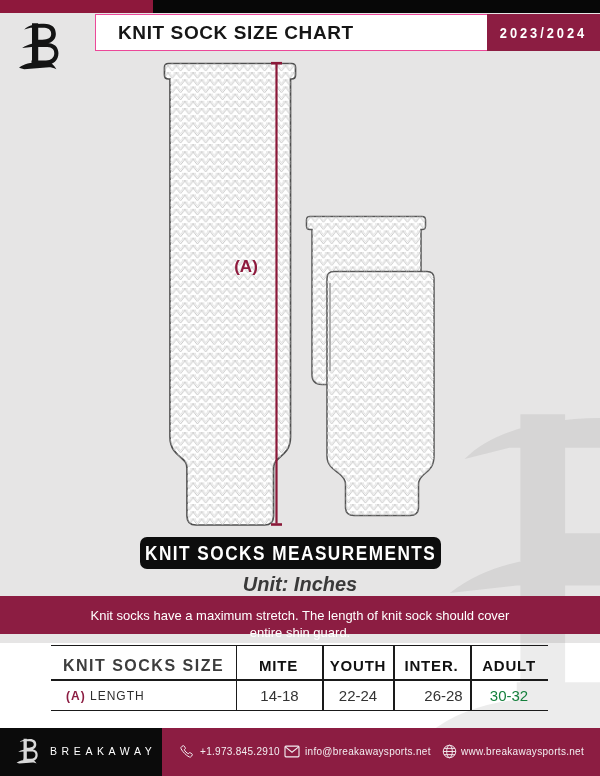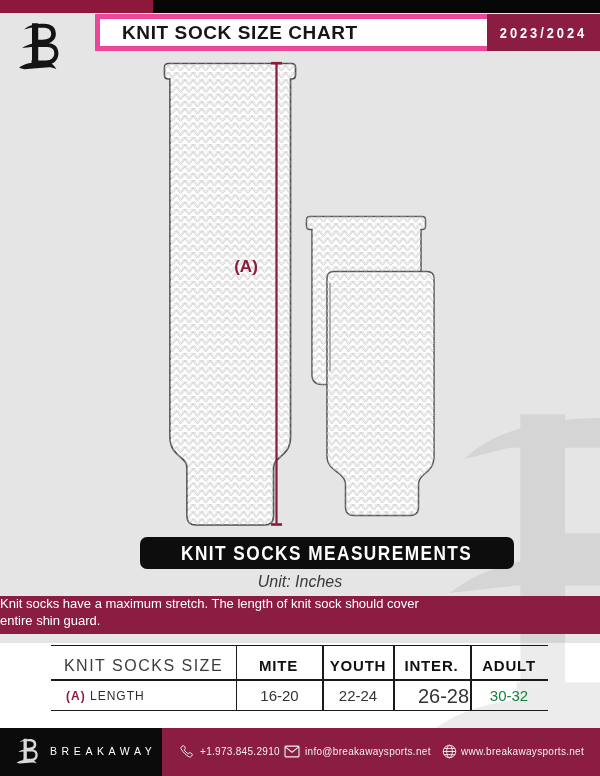--- a/index.html
+++ b/index.html
@@ -60,76 +60,76 @@
   </svg>
 
   <div class="abs" style="left:0; top:0; width:153px; height:13px; background:#8e183c; z-index:2;"></div>
 
   <div class="abs" style="left:153px; top:0; width:447px; height:13px; background:#070707; z-index:2;"></div>
 
   <svg class="abs" style="left:18px; top:20px; z-index:2;" width="56" height="52" viewBox="0 0 108 100">
     <use href="#blogo" fill="#141414"></use>
   </svg>
 
-  <div class="abs" style="left:95px; top:14px; width:400px; height:37px; background:#ffffff; border:5px solid #ec4899; z-index:2; display:flex; align-items:center;">
+  <div class="abs" style="left:95px; top:14px; width:400px; height:37px; background:#ffffff; border:1px solid #ec4899; z-index:2; display:flex; align-items:center;">
 
     <span style="font-size:19px; font-weight:bold; color:#161616; letter-spacing:0.6px; margin-left:22px;">KNIT SOCK SIZE CHART</span>
   </div>
 
   <div class="abs" style="left:487px; top:14px; width:113px; height:37px; background:#8c1d42; z-index:2; display:flex; align-items:center; justify-content:center;">
 
     <span style="font-size:14px; font-weight:bold; color:#ffffff; letter-spacing:3.2px; transform:scaleX(0.92); white-space:nowrap;">2023/2024</span>
   </div>
 
-  <div class="abs" style="left:140px; top:537px; width:374px; height:32px; background:#0d0d0d; border-radius:7px; z-index:2; display:flex; align-items:center; justify-content:center;">
+  <div class="abs" style="left:140px; top:537px; width:301px; height:32px; background:#0d0d0d; border-radius:7px; z-index:2; display:flex; align-items:center; justify-content:center;">
 
     <span style="font-size:21px; font-weight:bold; color:#ffffff; letter-spacing:1.8px; transform:scaleX(0.82); white-space:nowrap;">KNIT SOCKS MEASUREMENTS</span>
   </div>
 
   <div class="abs" style="left:0; top:573px; width:600px; text-align:center; z-index:2;">
-    <span style="font-size:16px; font-weight:normal; font-style:italic; color:#3a3a3a;">Unit: Inches</span>
+    <span style="font-size:20px; font-weight:bold; font-style:italic; color:#3a3a3a;">Unit: Inches</span>
   </div>
 
-  <div class="abs" style="left:0; top:596px; width:600px; height:38px; background:#8c1d42; z-index:2; color:#ffffff; font-size:13px; text-align:left; line-height:16.5px; padding-top:0;">
+  <div class="abs" style="left:0; top:596px; width:600px; height:38px; background:#8c1d42; z-index:2; color:#ffffff; font-size:13px; text-align:center; line-height:16.5px; padding-top:12px;">
     Knit socks have a maximum stretch. The length of knit sock should cover<br>entire shin guard.
   </div>
 
   <div class="abs" style="left:0; top:0; z-index:2;">
 
     <div class="abs" style="left:51px; top:644.5px; width:497px; height:1.8px; background:#1a1a1a;"></div>
 
     <div class="abs" style="left:51px; top:678.8px; width:497px; height:1.8px; background:#1a1a1a;"></div>
 
     <div class="abs" style="left:51px; top:709.5px; width:497px; height:1.8px; background:#1a1a1a;"></div>
 
     <div class="abs" style="left:235.5px; top:645px; width:1.6px; height:65px; background:#1a1a1a;"></div>
 
     <div class="abs" style="left:322px; top:645px; width:1.6px; height:65px; background:#1a1a1a;"></div>
 
     <div class="abs" style="left:393px; top:645px; width:1.6px; height:65px; background:#1a1a1a;"></div>
 
     <div class="abs" style="left:470px; top:645px; width:1.6px; height:65px; background:#1a1a1a;"></div>
 
-    <div class="abs" style="left:51px; top:654px; width:185px; height:24px; text-align:center; font-size:16px; color:#3d3d3d; letter-spacing:1.5px; line-height:24px;">KNIT SOCKS SIZE</div>
+    <div class="abs" style="left:51px; top:654px; width:185px; height:24px; text-align:center; font-size:16px; color:#3d3d3d; letter-spacing:1.5px; line-height:24px;font-weight:bold;">KNIT SOCKS SIZE</div>
 
     <div class="abs" style="left:236px; top:654px; width:85px; height:24px; text-align:center; font-size:15px; font-weight:bold; color:#111; letter-spacing:0.8px; line-height:24px;">MITE</div>
 
     <div class="abs" style="left:323px; top:654px; width:70px; height:24px; text-align:center; font-size:15px; font-weight:bold; color:#111; letter-spacing:0.8px; line-height:24px;">YOUTH</div>
 
     <div class="abs" style="left:393px; top:654px; width:77px; height:24px; text-align:center; font-size:15px; font-weight:bold; color:#111; letter-spacing:0.8px; line-height:24px;">INTER.</div>
 
     <div class="abs" style="left:470px; top:654px; width:78px; height:24px; text-align:center; font-size:15px; font-weight:bold; color:#111; letter-spacing:0.8px; line-height:24px;">ADULT</div>
 
     <div class="abs" style="left:66px; top:686px; height:20px; font-size:12px; color:#2e2e2e; letter-spacing:1px; line-height:20px;"><b style="color:#8c1d42;">(A)</b>&nbsp;LENGTH</div>
 
-    <div class="abs" style="left:236px; top:686px; width:87px; text-align:center; font-size:15px; color:#333; line-height:20px;">16-20</div>
+    <div class="abs" style="left:236px; top:686px; width:87px; text-align:center; font-size:15px; color:#333; line-height:20px;">14-18</div>
 
     <div class="abs" style="left:323px; top:686px; width:70px; text-align:center; font-size:15px; color:#333; line-height:20px;">22-24</div>
 
-    <div class="abs" style="left:393px; top:686px; width:101px; text-align:center; font-size:20px; color:#333; line-height:20px;">26-28</div>
+    <div class="abs" style="left:393px; top:686px; width:101px; text-align:center; font-size:15px; color:#333; line-height:20px;">26-28</div>
 
     <div class="abs" style="left:470px; top:686px; width:78px; text-align:center; font-size:15px; color:#15803d; line-height:20px;">30-32</div>
   </div>
 
   <div class="abs" style="left:0; top:728px; width:600px; height:48px; background:#0b0b0b; z-index:2;"></div>
 
   <div class="abs" style="left:162px; top:728px; width:438px; height:48px; background:#8c1d42; z-index:2;"></div>
 
   <svg class="abs" style="left:16px; top:737px; z-index:3;" width="30" height="28" viewBox="0 0 108 100">
     <use href="#blogo" fill="#d9d9d9"></use>

